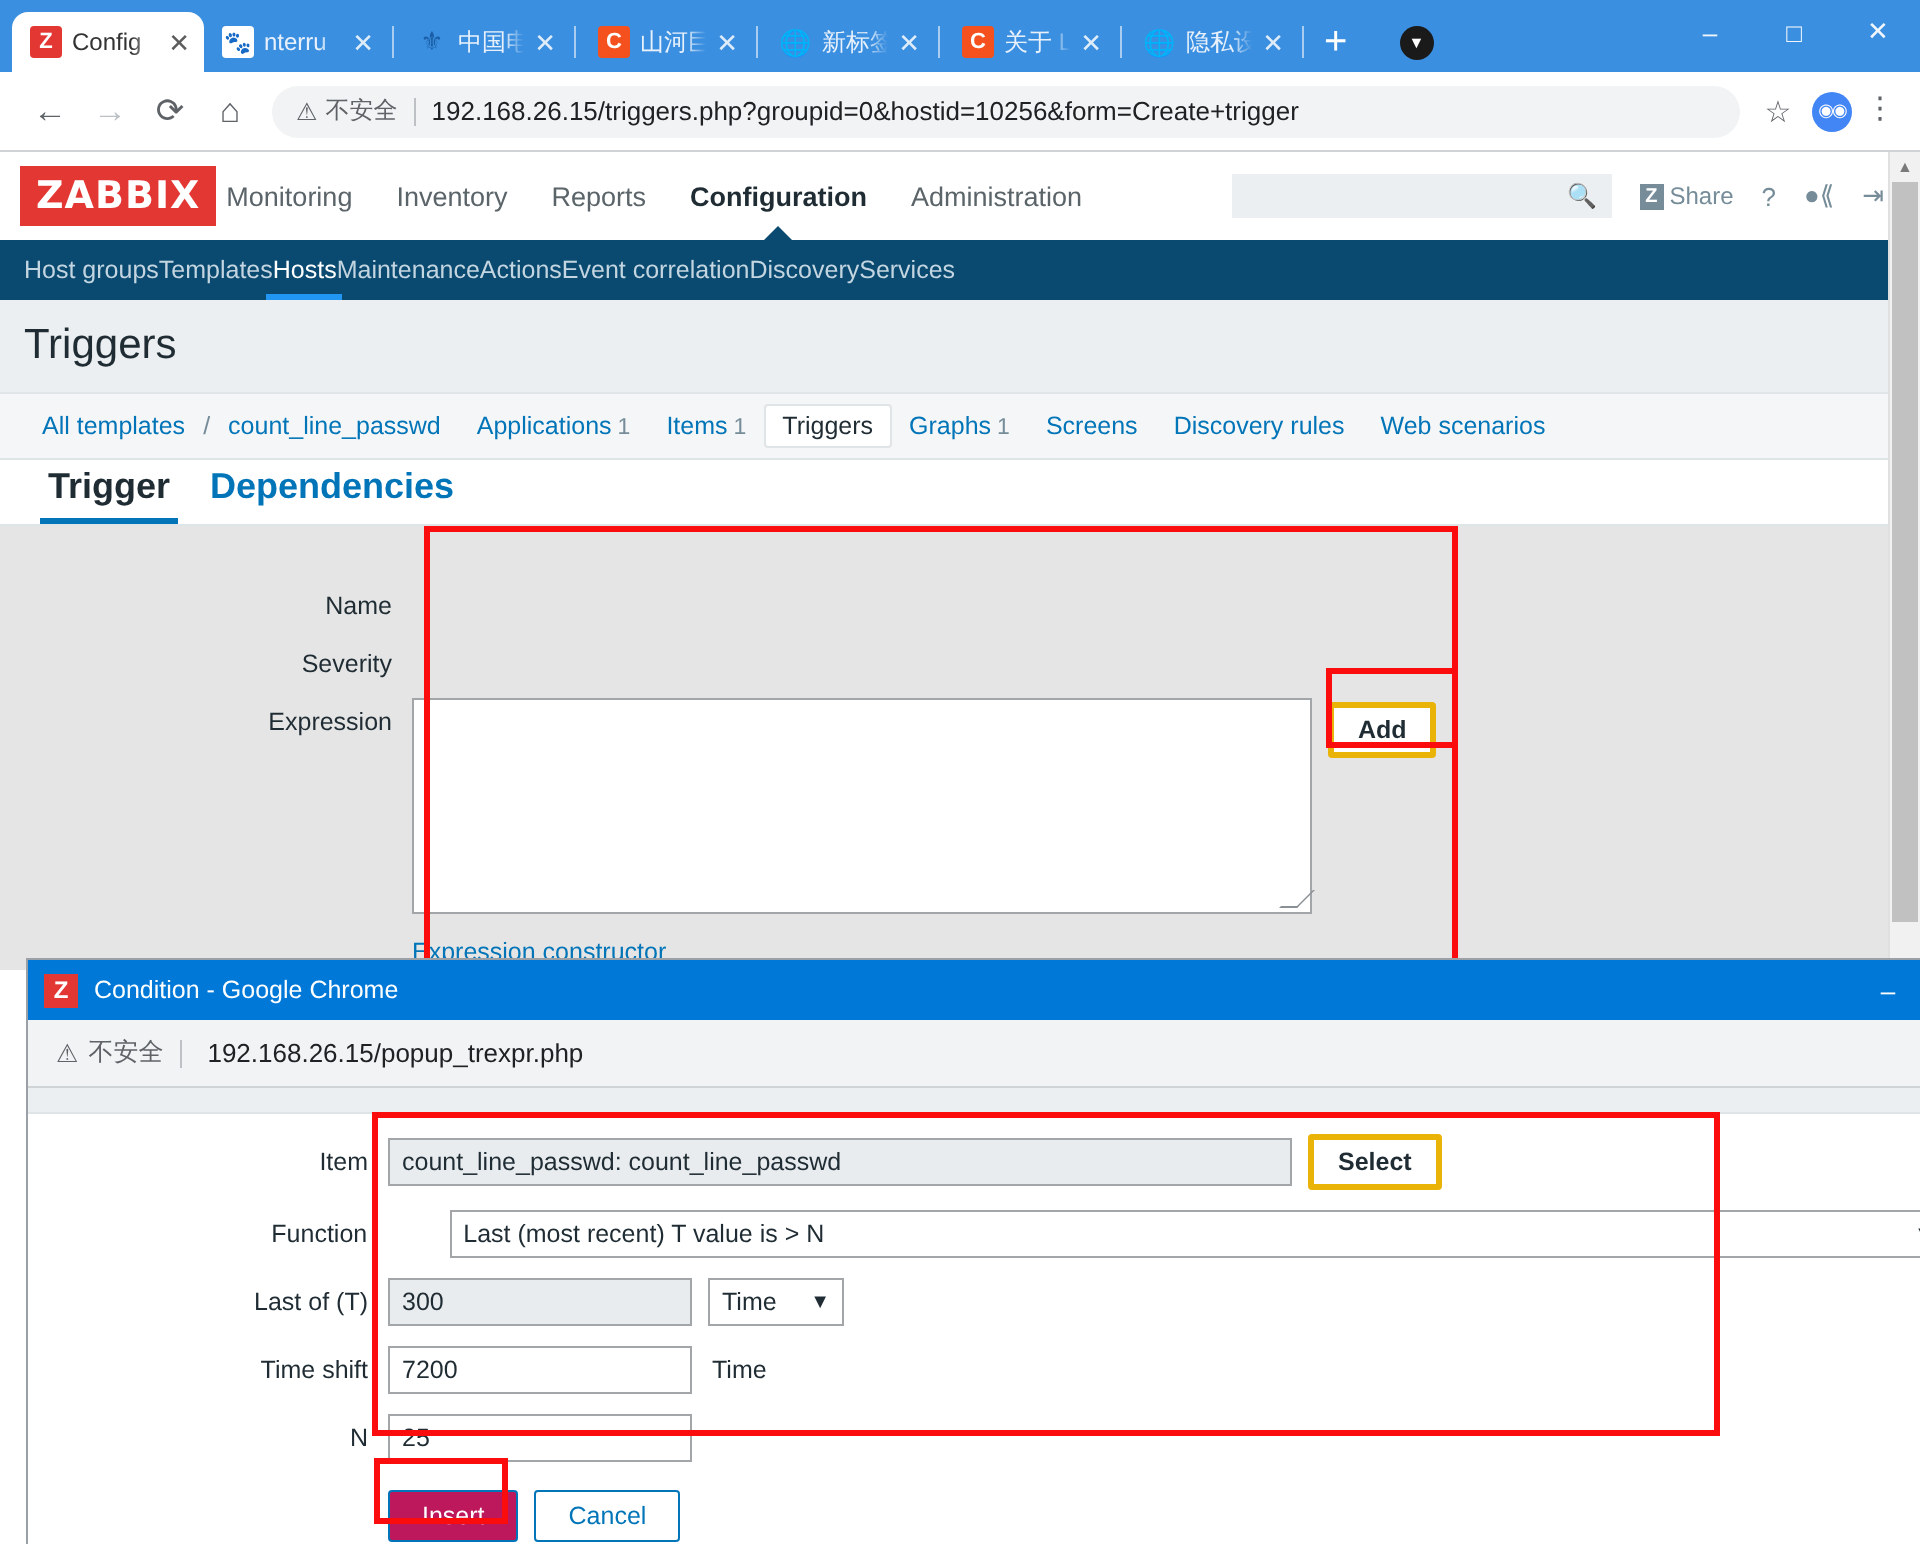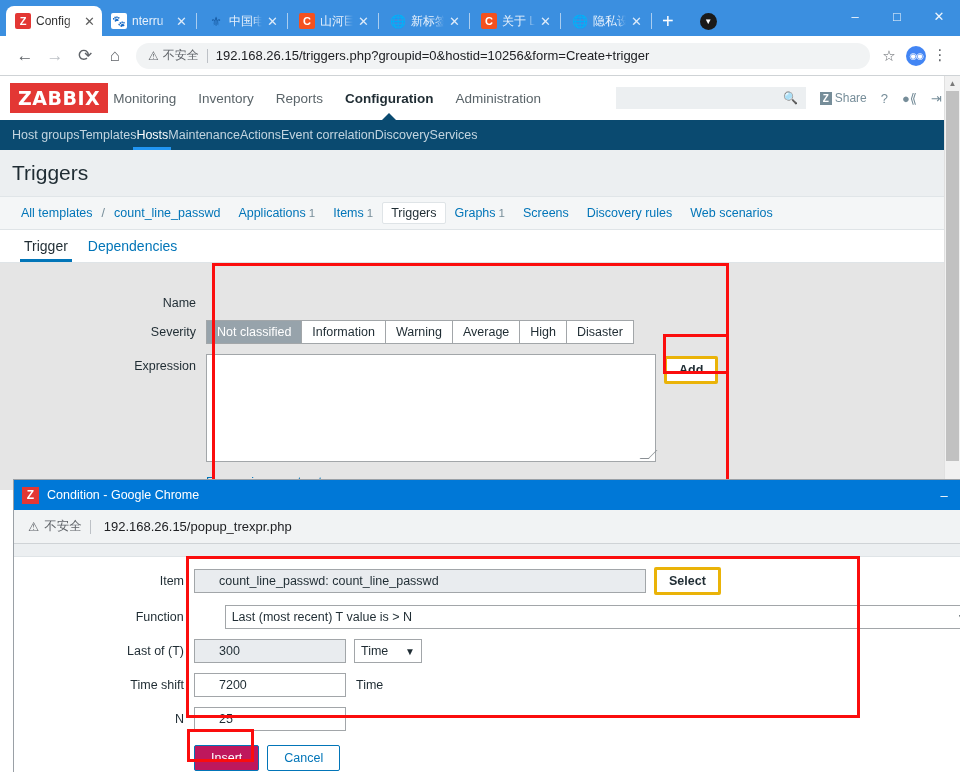--- a/index.html
+++ b/index.html
@@ -78,21 +78,21 @@
   .zmenu a.sel:after{content:"";position:absolute;left:-3px;right:-3px;bottom:-8px;height:3px;background:#2196f3;}
   .titlebar{height:46px;background:#eceff1;display:flex;align-items:center;padding-left:12px;box-sizing:border-box;}
   .titlebar h1{margin:0;font-size:21px;font-weight:normal;color:#1f2c33;}
   .crumbs{height:34px;background:#f4f6f7;border-top:1px solid #e0e5e8;border-bottom:1px solid #dfe4e7;
      display:flex;align-items:center;padding-left:12px;gap:0;box-sizing:border-box;}
   .crumbs a{font-size:12.5px;color:#0275b8;text-decoration:none;padding:0 9px;}
   .crumbs .slash{color:#768d99;font-size:12.5px;}
   .crumbs .cnum{color:#768d99;font-size:11.5px;margin-left:3px;}
   .crumbs a.cur{background:#fff;color:#1f2c33;border:1px solid #dfe4e7;border-radius:2px;padding:3px 8px;}
   .formtabs{height:32px;background:#fff;display:flex;align-items:flex-end;padding-left:14px;gap:0;box-sizing:border-box;}
-  .formtabs .ft{font-size:14px;color:#0275b8;padding:0 10px 8px 10px;position:relative;}
+  .formtabs .ft{font-size:18px;color:#0275b8;padding:0 10px 8px 10px;position:relative;font-weight:bold;}
   .formtabs .ft.sel{color:#1f2c33;}
   .formtabs .ft.sel:after{content:"";position:absolute;left:6px;right:6px;bottom:0;height:3px;background:#0275b8;}
   .formarea{background:#e5e5e5;padding-top:28px;position:relative;}
   .frow{display:flex;align-items:flex-start;margin-bottom:10px;}
   .flabel{width:206px;text-align:right;padding-right:10px;font-size:12.5px;color:#1f2c33;box-sizing:border-box;padding-top:5px;}
   .finput{height:24px;border:1px solid #a2a6a9;background:#fff;font-size:12.5px;color:#1f2c33;
      padding:0 6px;box-sizing:border-box;font-family:inherit;}
   .sevgroup{display:flex;}
   .sevgroup .sv{height:24px;border:1px solid #a2a6a9;border-left:none;background:#fff;
      font-size:12.5px;color:#1f2c33;display:flex;align-items:center;padding:0 10px;box-sizing:border-box;}
@@ -124,21 +124,21 @@
   .pop-title .pmin{margin-left:auto;color:#fff;font-size:13px;width:60px;text-align:center;}
   .pop-bar{height:34px;background:#f1f3f4;display:flex;align-items:center;
      padding-left:14px;box-sizing:border-box;border-bottom:1px solid #cfd3d6;}
   .pop-bar .ns{display:flex;align-items:center;gap:5px;color:#5f6368;font-size:12.5px;}
   .pop-bar .purl{font-size:13px;color:#202124;margin-left:5px;}
   .pop-body{background:#fff;height:228px;position:relative;}
   .pop-strip{height:12px;background:#eceff1;border-bottom:1px solid #dfe4e7;}
   .prow{display:flex;align-items:center;margin-top:10px;}
   .plabel{width:180px;text-align:right;padding-right:10px;font-size:12.5px;color:#1f2c33;box-sizing:border-box;}
   .pinput{height:24px;border:1px solid #a2a6a9;font-size:12.5px;color:#1f2c33;
-     padding:0 24px;box-sizing:border-box;background:#fff;font-family:inherit;}
+     padding:0 6px;box-sizing:border-box;background:#fff;font-family:inherit;}
   .pinput.ro{background:#e9ecef;}
   .psel{height:24px;border:1px solid #a2a6a9;background:#fff;font-size:12.5px;color:#1f2c33;
      padding:0 6px;box-sizing:border-box;display:flex;align-items:center;font-family:inherit;}
   .psel .cv{margin-left:auto;font-size:10px;color:#1f2c33;padding-left:8px;}
   .ptimelab{font-size:12.5px;color:#1f2c33;margin-left:10px;}
 
   
   .redbox{position:absolute;border:3px solid #fb0d0d;box-sizing:border-box;pointer-events:none;}
 </style>
 </head>
@@ -283,28 +283,20 @@
   </div>
   <div class="bottomline"></div>
 
   <div class="formarea">
     <div class="frow">
       <div class="flabel">Name</div>
     </div>
 
     <div class="frow">
       <div class="flabel">Severity</div>
-      <div class="sevgroup">
-        <div class="sv on">Not classified</div>
-        <div class="sv">Information</div>
-        <div class="sv">Warning</div>
-        <div class="sv">Average</div>
-        <div class="sv">High</div>
-        <div class="sv">Disaster</div>
-      </div>
     </div>
 
     <div class="frow">
       <div class="flabel">Expression</div>
       <div class="exprwrap">
         <div>
           <div class="exprbox"></div>
           <div style="height:10px"></div>
           <span class="exprlink">Expression constructor</span>
         </div>

